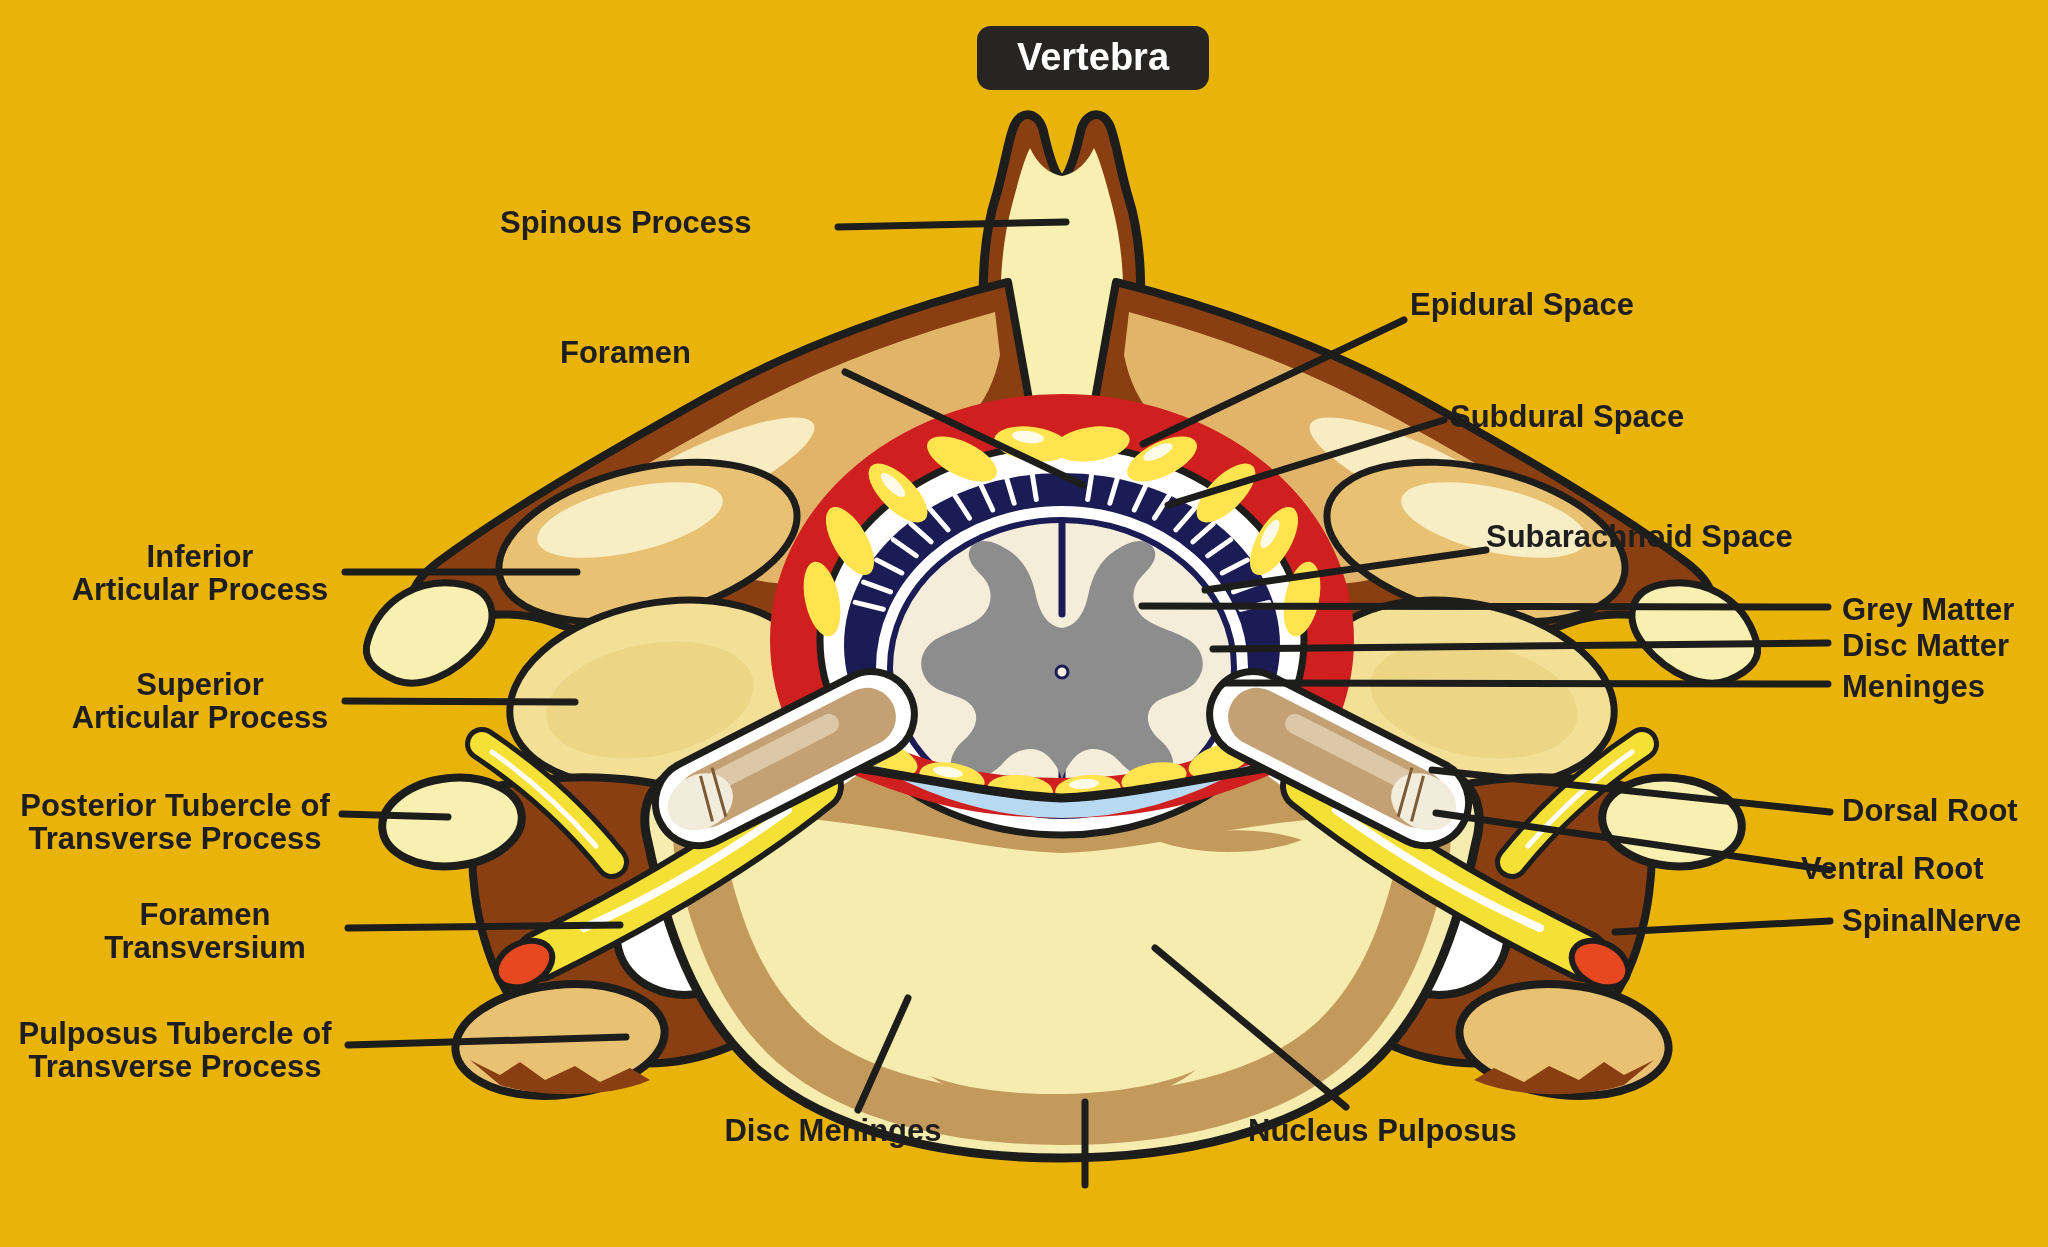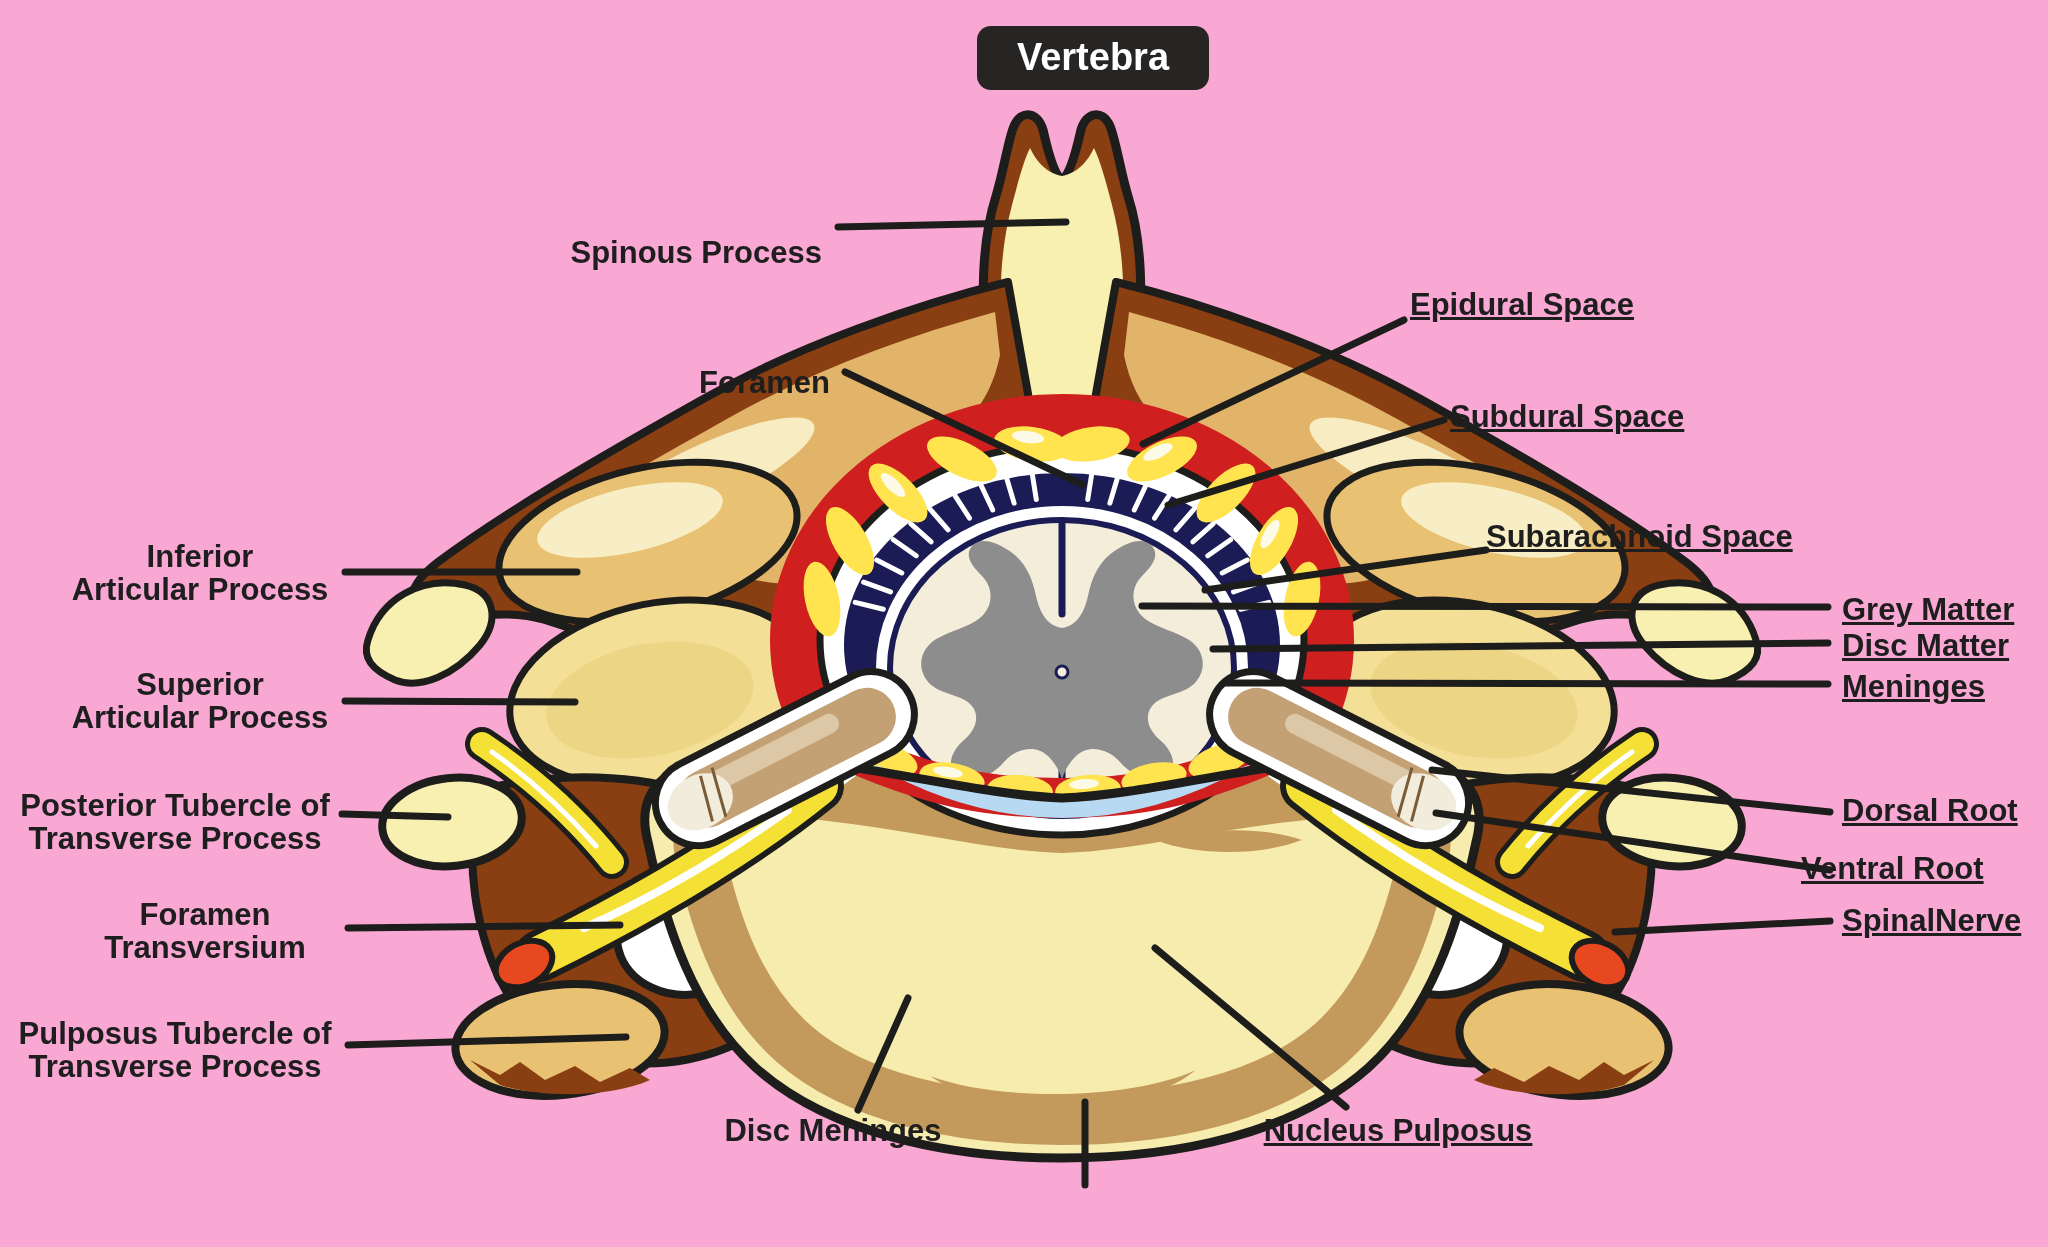--- a/index.html
+++ b/index.html
@@ -1,21 +1,21 @@
 <!DOCTYPE html>
 <html style="--ink: #1d1d1b; --label: #1e1e1e; --title-bg: #262523; --title-text: #ffffff; --bone-cream: #f7f0b0; --bone-yellow: #f6ecae; --bone-tan: #e9c172; --bone-pale: #f3e096; --tan-shade: #e2b46a; --brown: #8a3f12; --red: #cf1f1f; --flavum: #ffe44f; --flavum-hl: #fdfbe8; --navy: #1b1c55; --dura: #ffffff; --cord: #f3edd9; --grey: #8d8d8d; --blue-disc: #b7d9f1; --annulus: #c49a5c; --root: #c4a175; --root-light: #dcc8a6; --root-pale: #f1ecdc; --nerve: #f5e136; --orange: #e8481f;"><head>
 <meta charset="utf-8">
 <style>
   html,body{margin:0;padding:0;background:#fff;}
-  #stage{position:relative;width:2048px;height:1247px;background:#f9a8d4;overflow:hidden;
+  #stage{position:relative;width:2048px;height:1247px;background:#eab308;overflow:hidden;
          font-family:"Liberation Sans",sans-serif;}
   #art{position:absolute;left:0;top:0;}
   .lbl{position:absolute;font-weight:bold;font-size:31px;line-height:33px;color:var(--label);
        white-space:pre-line;letter-spacing:0px;}
-  .tr{text-align:right;margin-top:30px;} .tc{text-align:center;} .tl{text-align:center;text-decoration:underline;}
+  .tr{text-align:left;} .tc{text-align:center;} .tl{text-align:left;}
   #title-pill{position:absolute;left:977px;top:26px;width:232px;height:64px;background:var(--title-bg);
       border-radius:14px;color:var(--title-text);font-weight:bold;font-size:38px;line-height:62px;
       text-align:center;}
 </style>
 </head>
 <body>
 
 <div id="stage">
 
 <svg id="art" width="2048" height="1247" viewBox="0 0 2048 1247">

